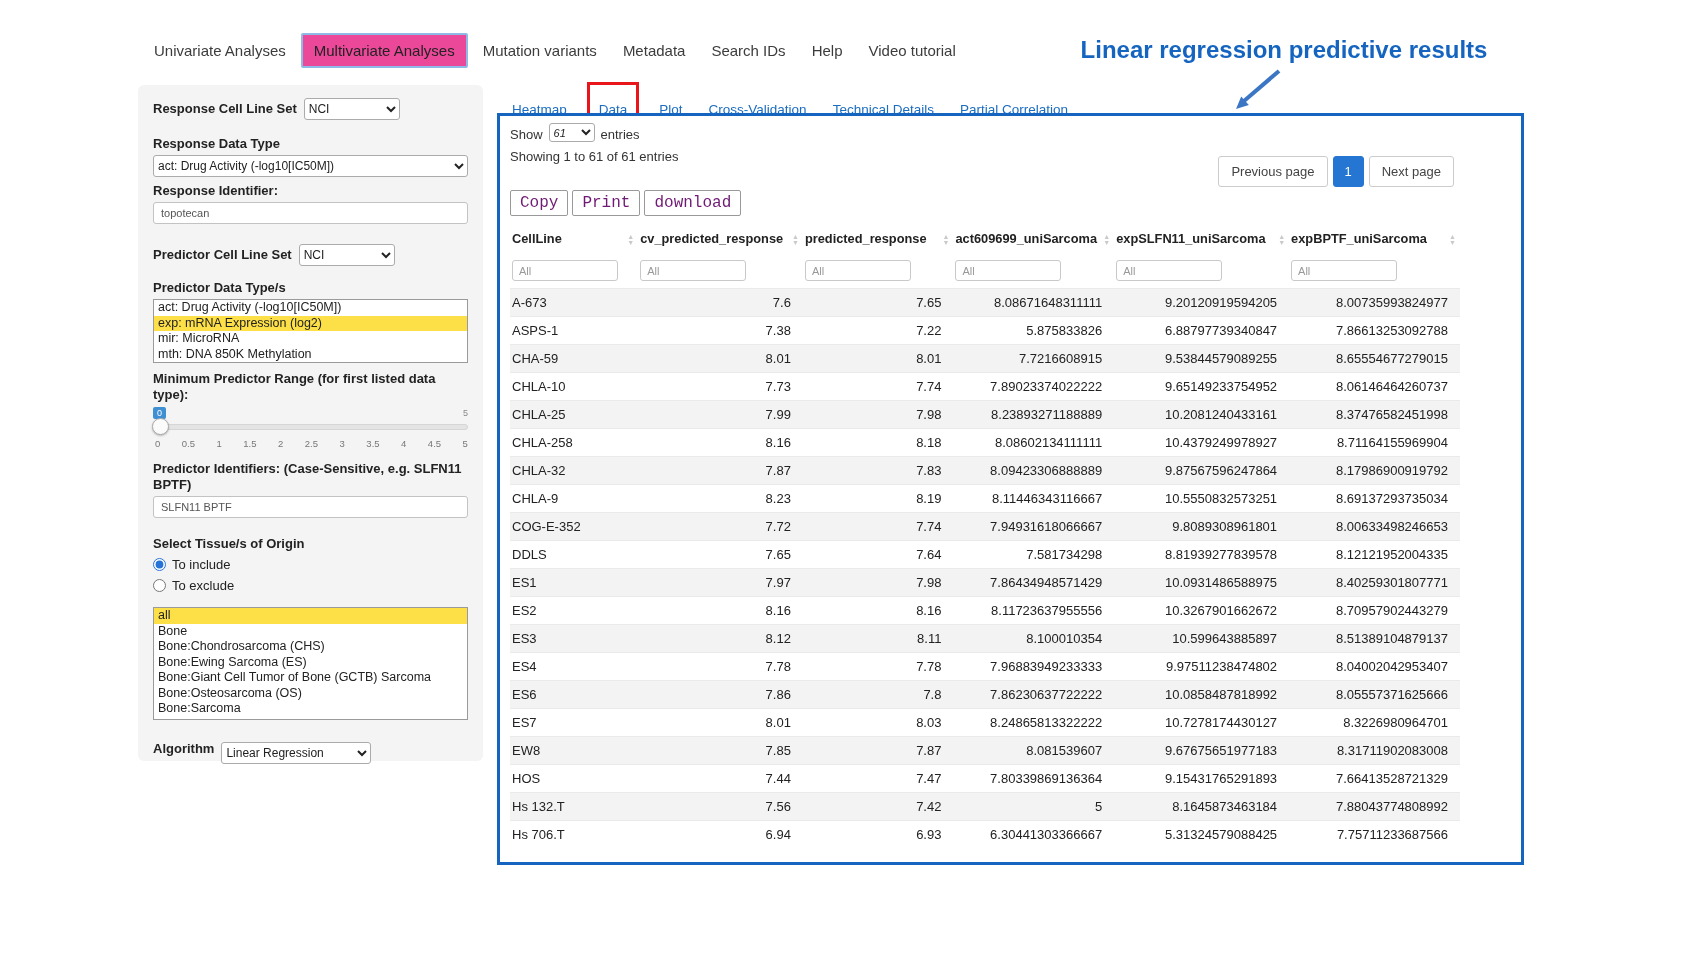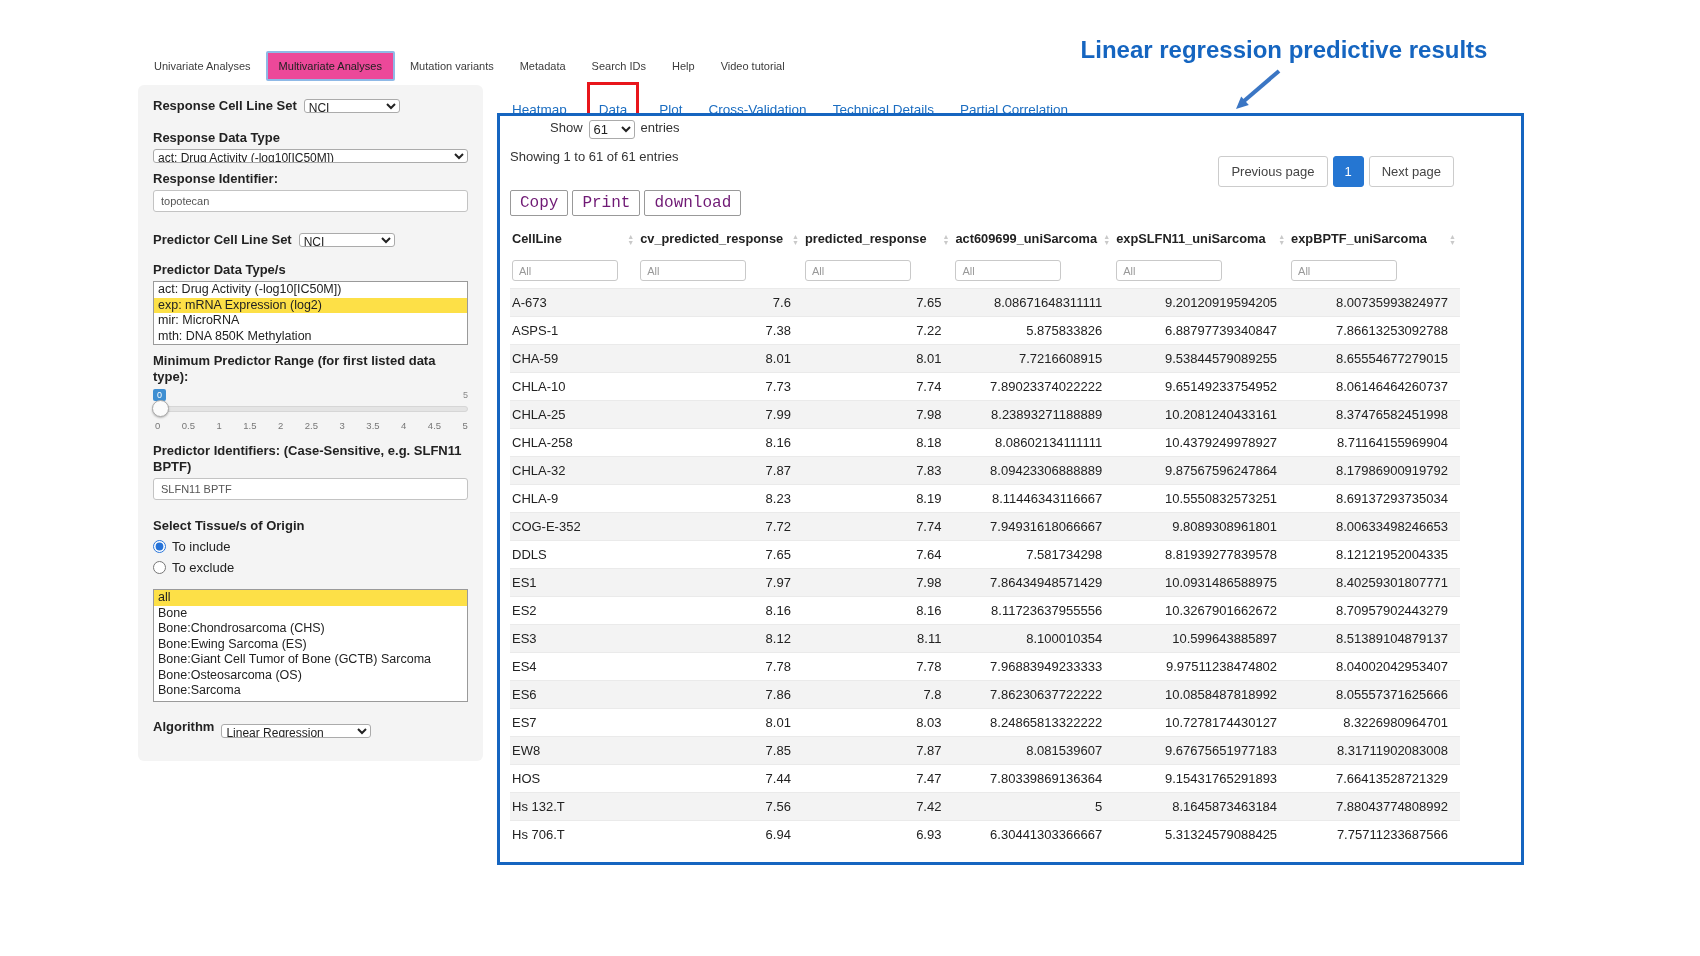--- a/index.html
+++ b/index.html
@@ -4,34 +4,34 @@
 <style>
   * { box-sizing: border-box; }
   html,body { margin:0; padding:0; }
   body {
     width:1700px; height:956px; position:relative; background:#ffffff;
     font-family:"Liberation Sans","DejaVu Sans",sans-serif; color:#222;
     overflow:hidden;
   }
 
   
-  .nav { position:absolute; left:143px; top:51px; display:flex; align-items:center; gap:4px; font-size:11px; color:#3c3c3c; }
+  .nav { position:absolute; left:143px; top:33px; display:flex; align-items:center; gap:4px; font-size:15px; color:#3c3c3c; }
   .nav-item { padding:7px 11px; cursor:pointer; white-space:nowrap; }
   .nav-item.active { border:2px solid #8fb9e6; border-radius:2px; background:#ec4899; color:#222; }
 
   
   .annotation-title { position:absolute; left:1062px; top:36px; width:444px; text-align:center; font-size:24px; font-weight:bold; color:#1565c0; }
   .annotation-arrow { position:absolute; left:1226px; top:66px; }
 
   
   .sidebar { position:absolute; left:138px; top:85px; width:345px; height:676px; background:#f4f4f4; border-radius:6px; padding:13px 15px 10px; font-size:13px; }
   .fld-label { font-weight:bold; margin-bottom:3px; line-height:16px; }
   .inline-field { display:flex; align-items:center; gap:7px; margin-bottom:0; }
   .inline-field .fld-label { margin-bottom:0; }
-  select { font-size:12px; border:1px solid #ababab; border-radius:3px; background:#fff; height:14px; color:#222; }
+  select { font-size:12px; border:1px solid #ababab; border-radius:3px; background:#fff; height:22px; color:#222; }
   .full-select { width:100%; }
   .text-input { width:100%; height:22px; border:1px solid #c3c3c3; border-radius:3px; font-size:11px; padding:2px 7px; color:#555; background:#fff; font-family:inherit; }
   .listbox { background:#fff; border:1px solid #9a9a9a; overflow:hidden; font-size:12.5px; color:#222; }
   .listbox .opt { padding:0 4px; line-height:15.5px; white-space:nowrap; cursor:default; }
   .listbox .opt.sel { background:#fde047; }
   .gap6{height:6px;} .gap8{height:8px;} .gap10{height:10px;} .gap14{height:14px;} .gap16{height:16px;} .gap18{height:18px;} .gap20{height:20px;}
 
   
   .slider { position:relative; height:46px; margin-top:4px; }
   .slider-value-badge { position:absolute; left:0; top:0; background:#3f8fd2; color:#fff; font-size:9px; line-height:12px; padding:0 4px; border-radius:2px; }
@@ -45,22 +45,22 @@
   .radio-row input { margin:0; width:13px; height:13px; accent-color:#2673d8; }
 
   
   .main-tabs { position:absolute; left:512px; top:88px; display:flex; align-items:center; gap:26px; font-size:13.5px; color:#1b6dc1; }
   .main-tab { cursor:pointer; white-space:nowrap;text-align:center; }
   .main-tab.data-tab { border:3px solid #e8151b; padding:17px 9px; margin:-6px -6px; }
 
   
   .panel { position:absolute; left:497px; top:113px; width:1027px; height:752px; border:3px solid #1565c0; background:#fff; }
   .panel-inner { position:relative; width:950px; padding:4px 0 0 10px; font-size:13px; color:#333; }
-  .show-row { display:flex; align-items:flex-start; gap:6px; height:22px;margin-left:40px; }
-  .show-select { width:46px; height:19px; font-size:13px; }
+  .show-row { display:flex; align-items:flex-end; gap:6px; height:22px; }
+  .show-select { width:46px; height:19px; font-size:11px;font-style:italic; }
   .summary-row { margin-top:7px; }
   .pagination { position:absolute; top:40px; right:-4px; display:flex; align-items:center; gap:5px; }
   .page-btn { border:1px solid #ccc; background:#fff; color:#444; font-size:13px; padding:7px 12px; border-radius:3px; cursor:pointer; font-family:inherit; }
   .page-btn.current { background:#2576d2; border-color:#2576d2; color:#fff; padding:7px 11px; }
   .toolbar { display:flex; gap:4px; margin-top:26px; }
   .mini-btn { border:1px solid #999; background:#fff; color:#701a75; font-size:16px; padding:3px 9px; border-radius:2px; cursor:pointer; font-family:Liberation Mono, monospace; }
 
   
   table.dt { border-collapse:collapse; width:950px; table-layout:fixed; margin-top:8px; }
   table.dt th, table.dt td { white-space:nowrap; overflow:hidden; }

